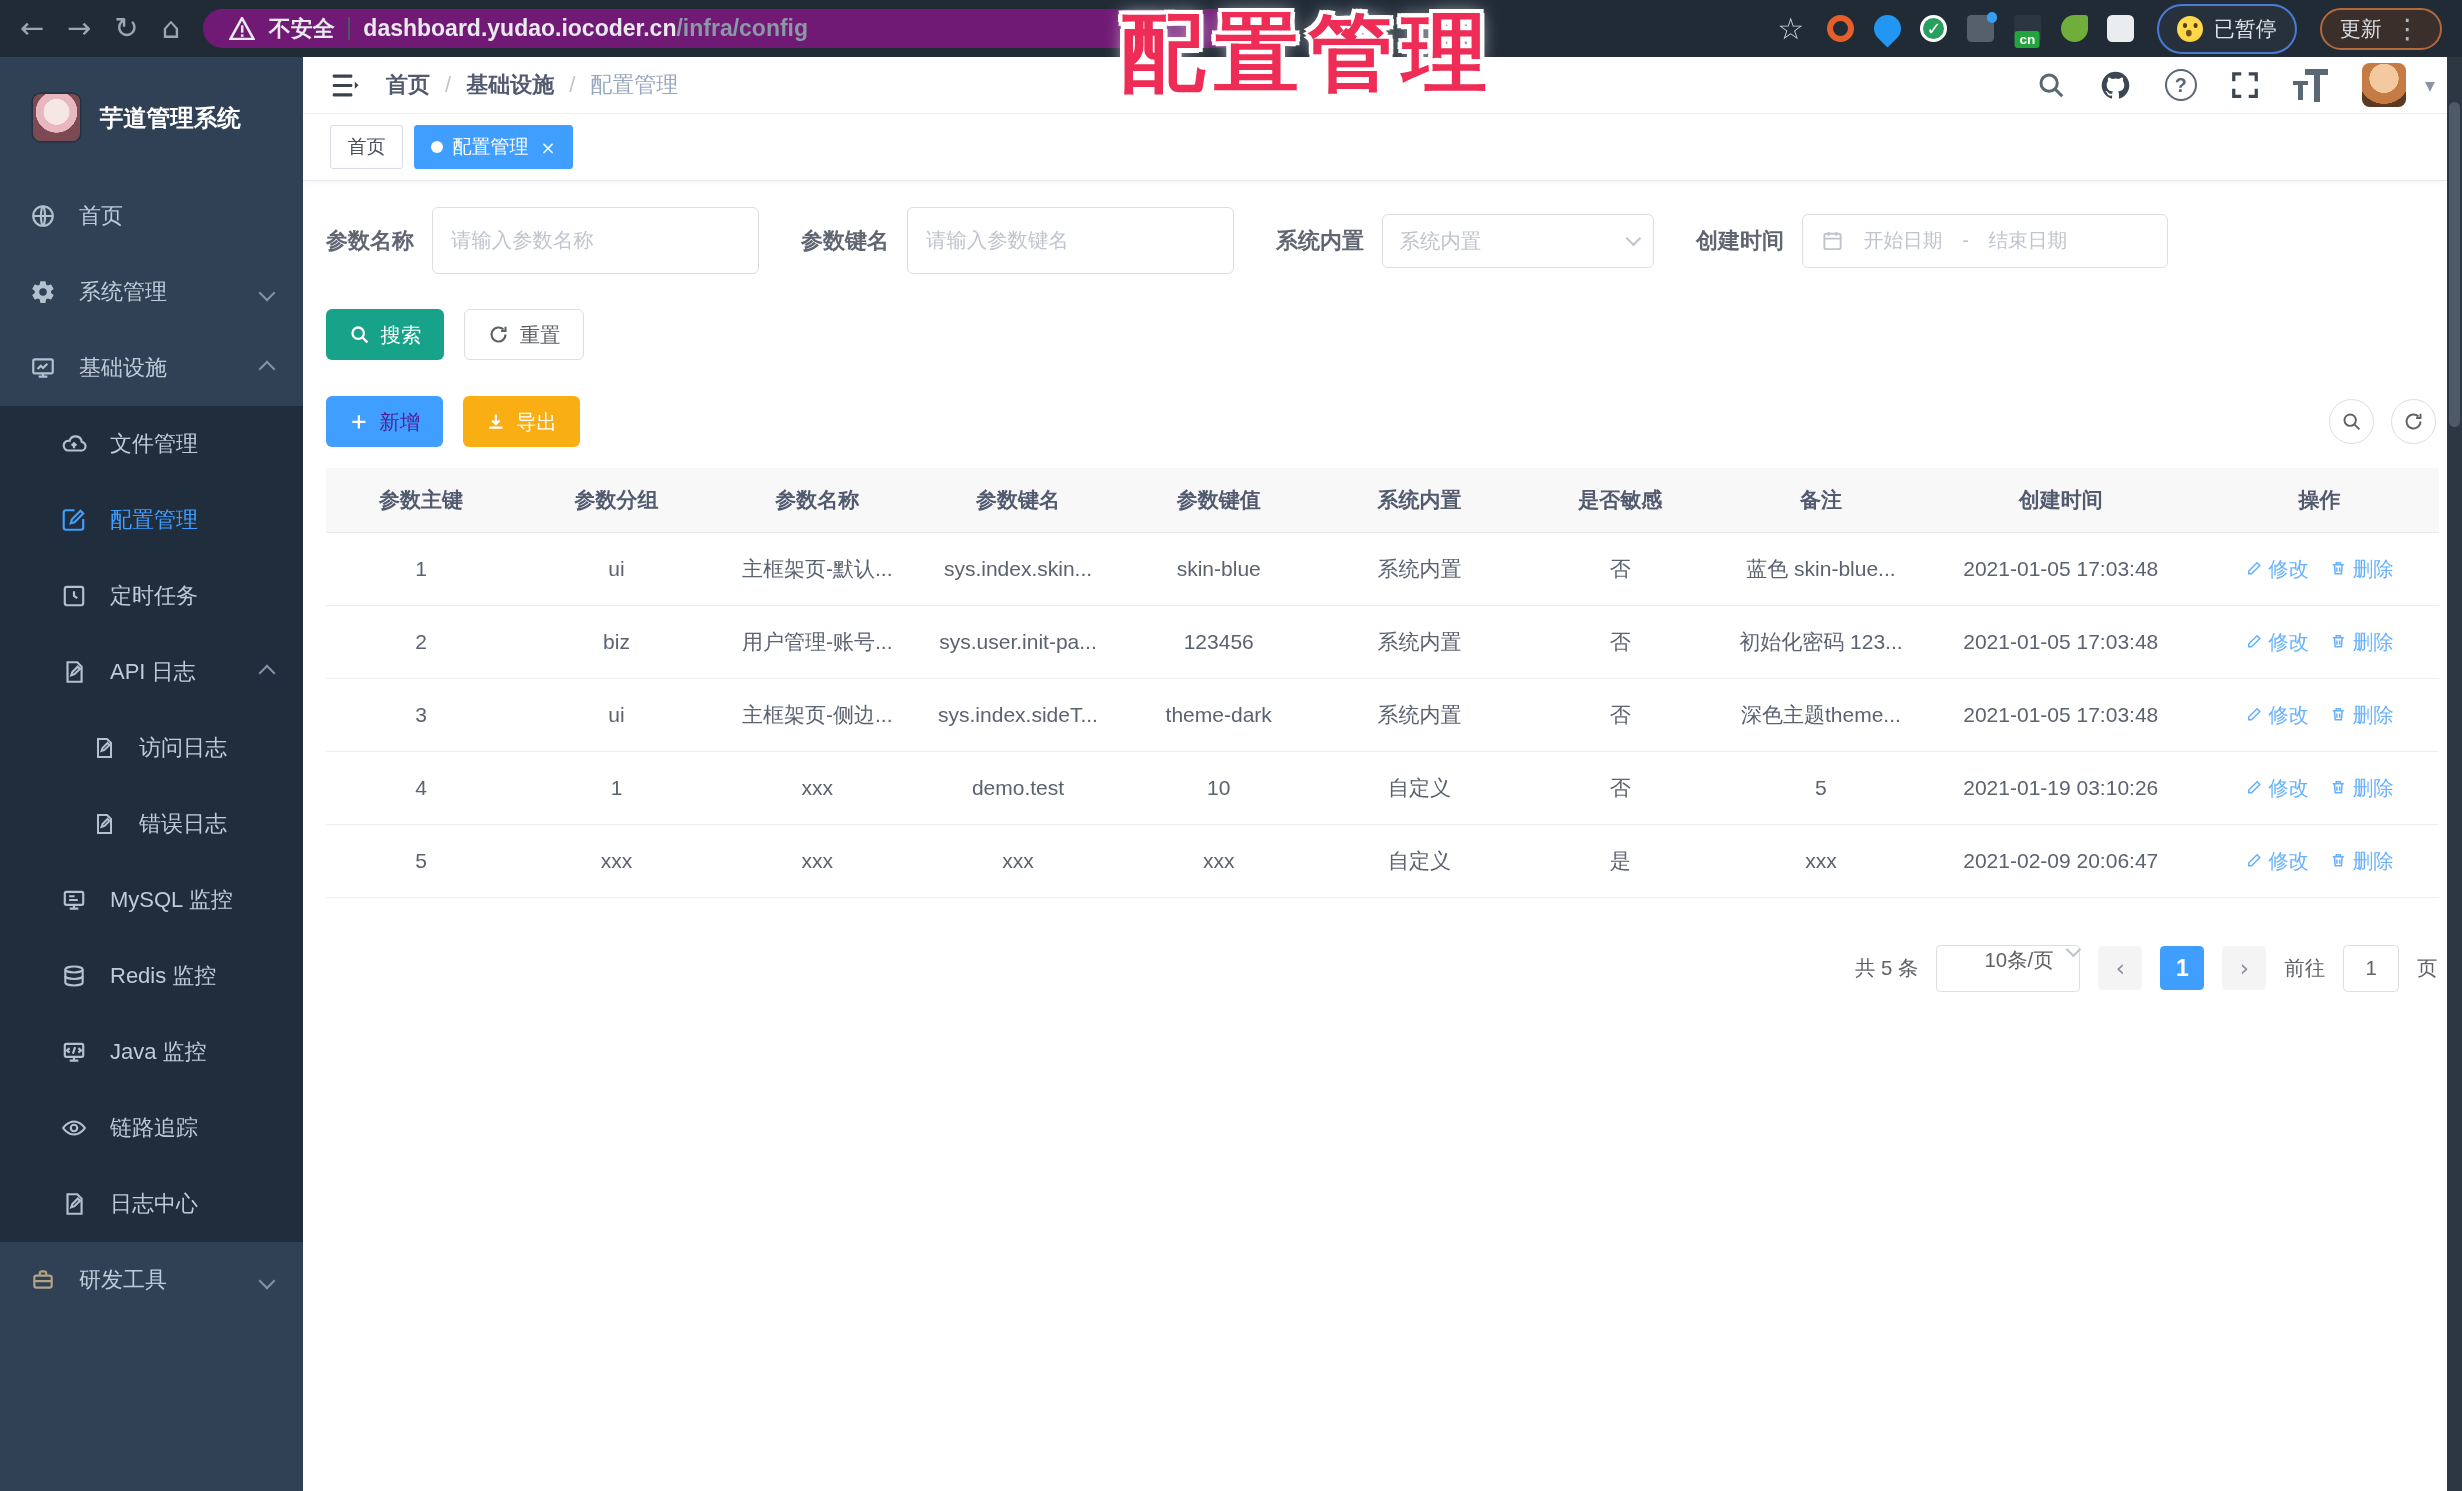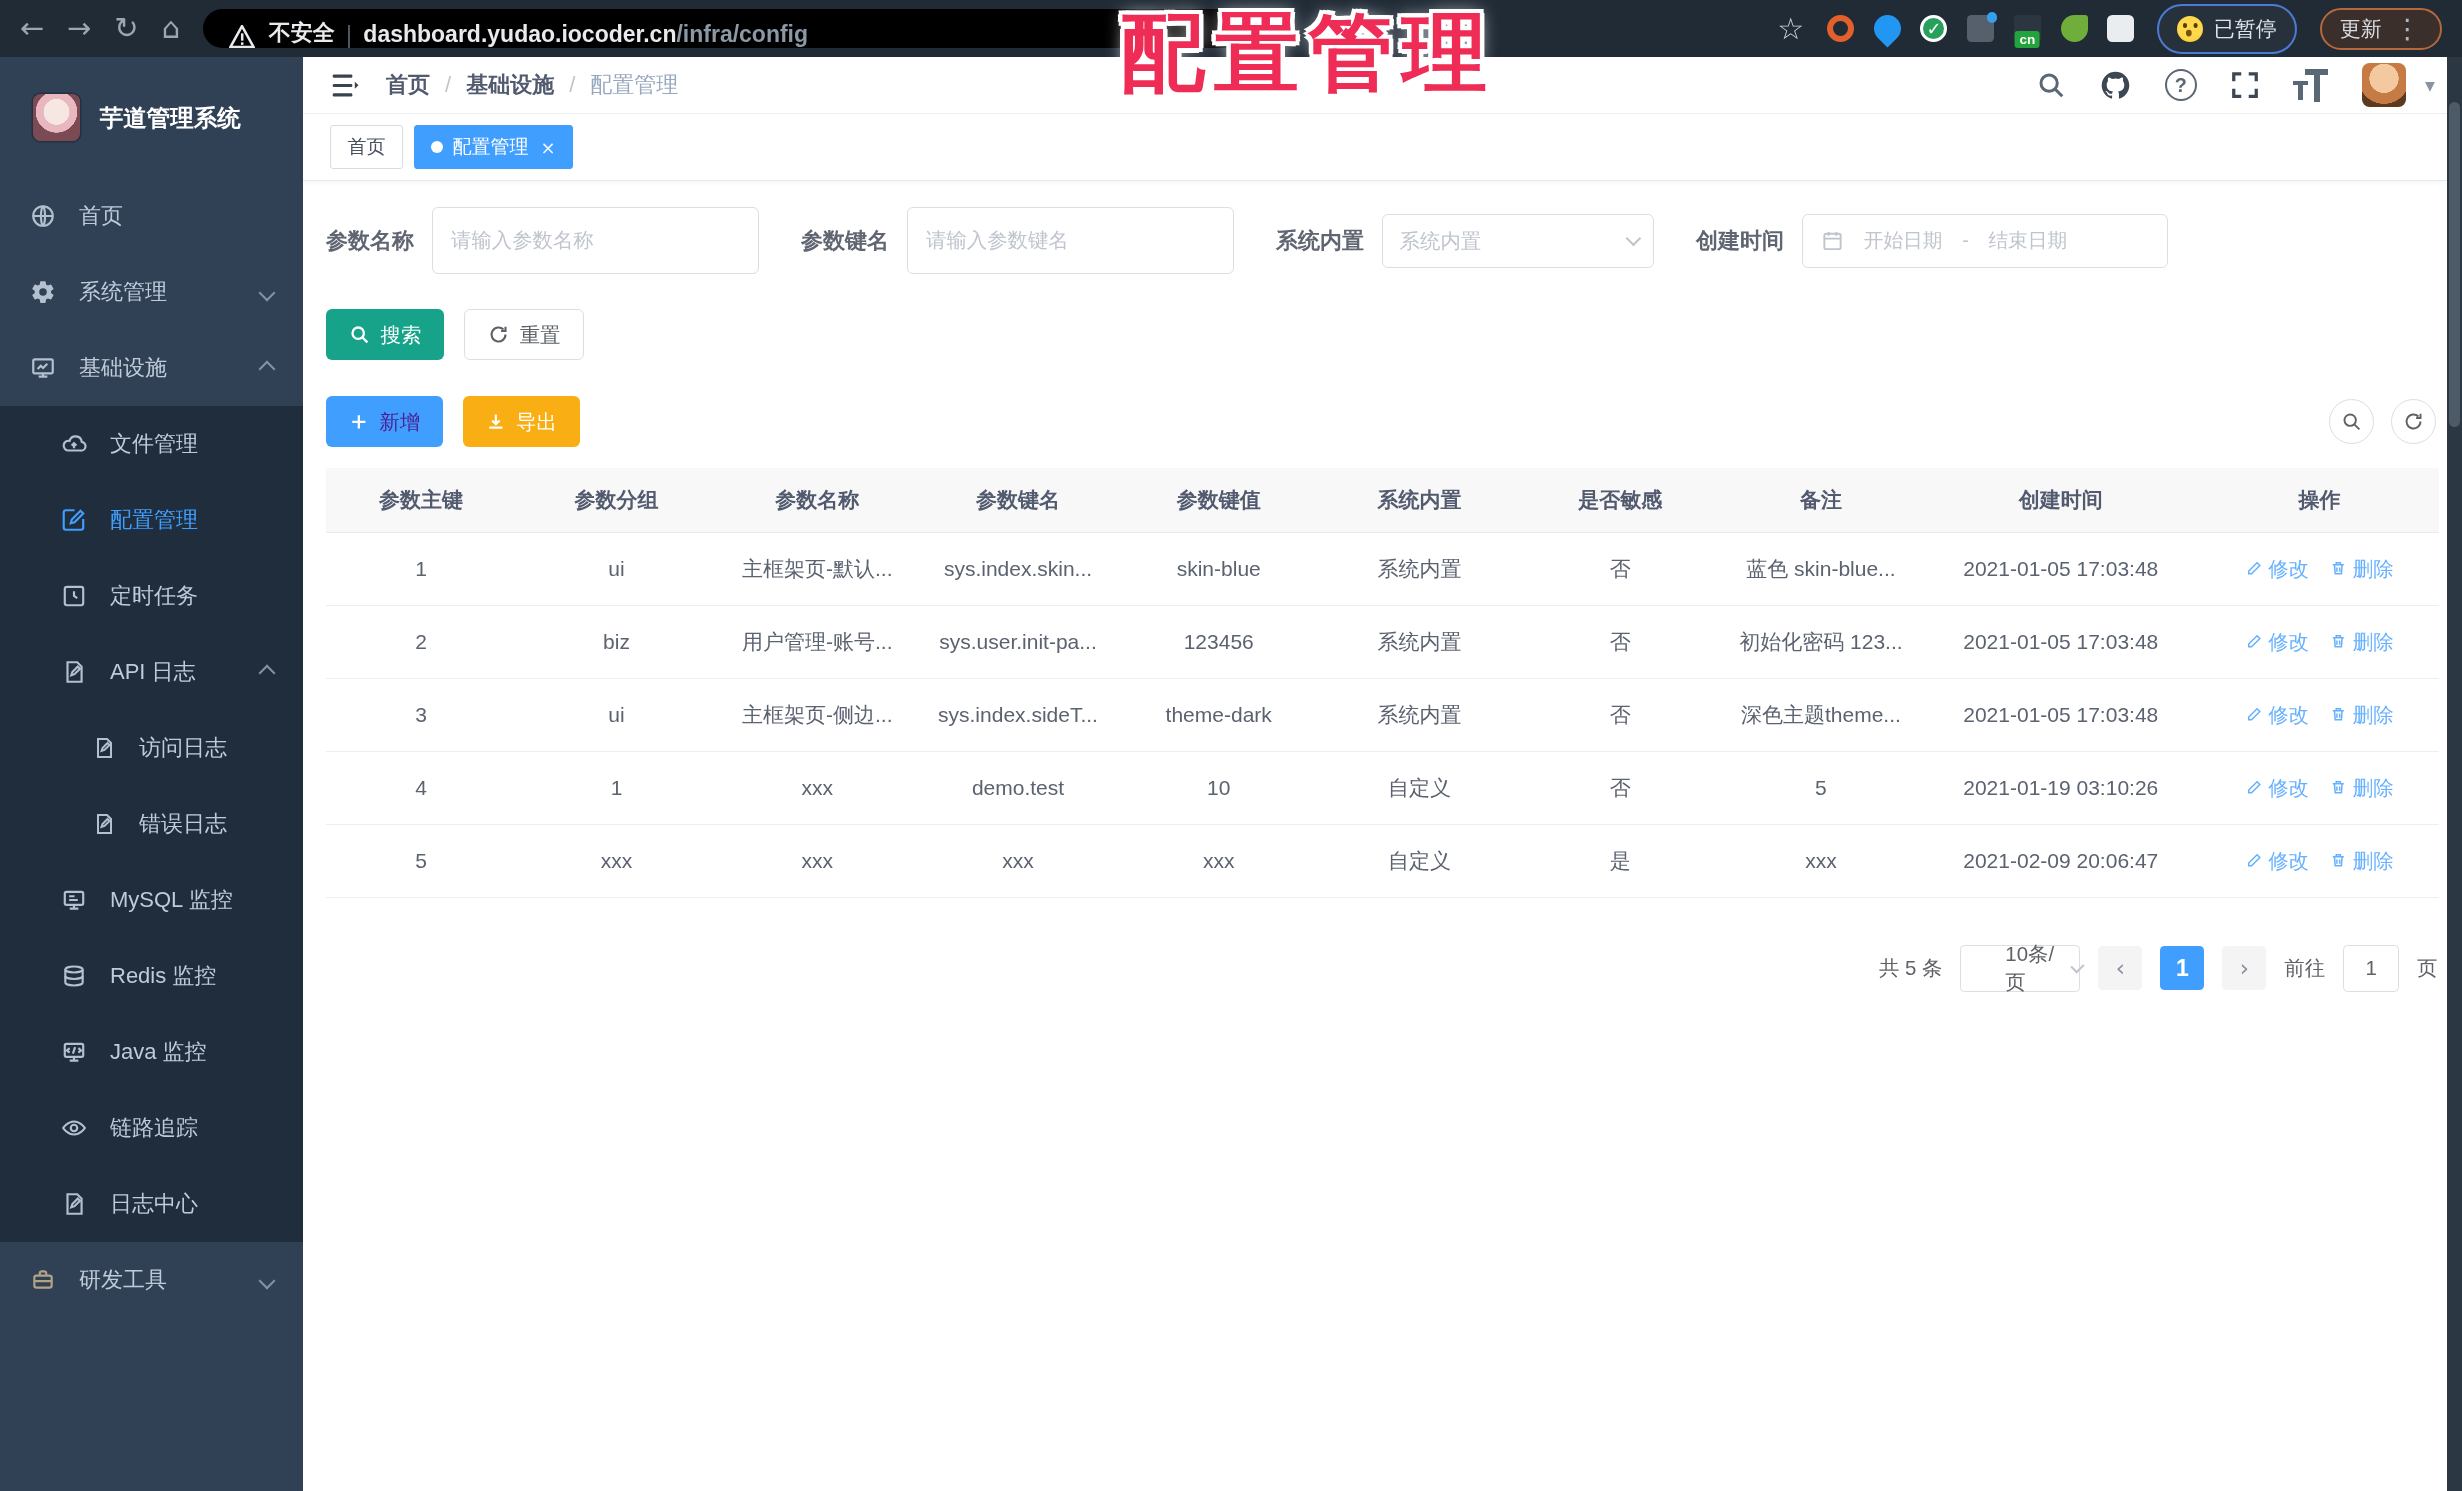--- a/index.html
+++ b/index.html
@@ -2,21 +2,21 @@
 <html style="font-size:12px"><head>
 <meta charset="utf-8">
 <style>
   * { margin:0; padding:0; box-sizing:border-box; }
   html,body { width:2462px; height:1491px; font-family:"Liberation Sans","DejaVu Sans",sans-serif; background:#fff; overflow:hidden; }
   .glyph { font-family:"DejaVu Sans",sans-serif; }
 
   
   .browser-bar { position:relative; height:57px; background:#202b36; display:flex; align-items:center; padding:0 19.7px; gap:23px; z-index:5; }
   .nav-ico { color:#9aa7b3; font-size:29px; line-height:1; cursor:pointer; }
-  .url-pill { display:flex; align-items:flex-end; gap:13.6px; background:#000000; border-radius:30px; height:39px; padding:0 26px; min-width:1044px; }
+  .url-pill { display:flex; align-items:center; gap:13.6px; background:#701a75; border-radius:30px; height:39px; padding:0 26px; min-width:1044px; }
   .warn-tri { width:26px; height:23px; }
   .sec-label { color:#e8eaed; font-size:22px; font-weight:700; }
   .pill-div { width:1.5px; height:23px; background:#4a5663; }
   .url-host { color:#e8eaed; font-size:23px; font-weight:700; }
   .url-path { color:#8b98a5; font-size:23px; font-weight:700; }
   .bar-spacer { flex:1; }
   .star { color:#c7d0d8; font-size:30px; }
   .ext-row { display:flex; align-items:center; gap:19.7px; }
   .ext { width:27px; height:27px; position:relative; cursor:pointer; }
   .ext-ring { border:6.8px solid #e3602c; border-radius:50%; }
@@ -111,21 +111,21 @@
   .rbtn { width:45px; height:45px; border-radius:50%; border:1.5px solid #dcdee2; background:#fff; display:flex; align-items:center; justify-content:center; cursor:pointer; }
 
   
   table { width:100%; border-collapse:collapse; margin-top:21px; table-layout:fixed; }
   th { height:64px; background:#f8f8f9; color:#515a6e; font-size:21px; font-weight:700; border-bottom:1.5px solid #e8eaec; }
   td { height:73px; text-align:center; color:#5b6270; font-size:21px; border-bottom:1.5px solid #ebeef5; overflow:hidden; white-space:nowrap; }
   .op-link { color:#66b1ff; font-size:20.4px; display:inline-flex; align-items:center; gap:6px; cursor:pointer; margin:0 10.6px; }
 
   
   .pager { margin-top:47px; display:flex; align-items:center; justify-content:flex-end; gap:18px; font-size:20.4px; color:#606266; padding-right:1.5px; }
-  .pg-select { width:120px; height:47px; border:1.5px solid #dcdee2; border-radius:4.5px; display:flex; align-items:center; justify-content:center; gap:12px; color:#606266; cursor:pointer;padding-left:44px; }
+  .pg-select { width:144px; height:47px; border:1.5px solid #dcdee2; border-radius:4.5px; display:flex; align-items:flex-start; justify-content:center; gap:12px; color:#606266; cursor:pointer;padding-left:44px; }
   .pg-btn { width:44px; height:44px; border-radius:4.5px; background:#f4f4f5; display:flex; align-items:center; justify-content:center; font-size:23px; color:#8a919c; cursor:pointer; }
   .pg-cur { background:#409eff; color:#fff; font-weight:700; }
   .goto-input { width:56px; height:47px; border:1.5px solid #dcdee2; border-radius:4.5px; text-align:center; font-size:20.4px; color:#606266; outline:none; }
 
   
   .page-scrollbar { position:absolute; right:0; top:57px; width:15px; height:1434px; background:#2c3744; z-index:50; }
   .page-scrollbar .thumb { position:absolute; top:45px; left:2.3px; width:10.6px; height:325px; border-radius:6px; background:#4d5a68; }
 </style>
 </head>
 <body>

